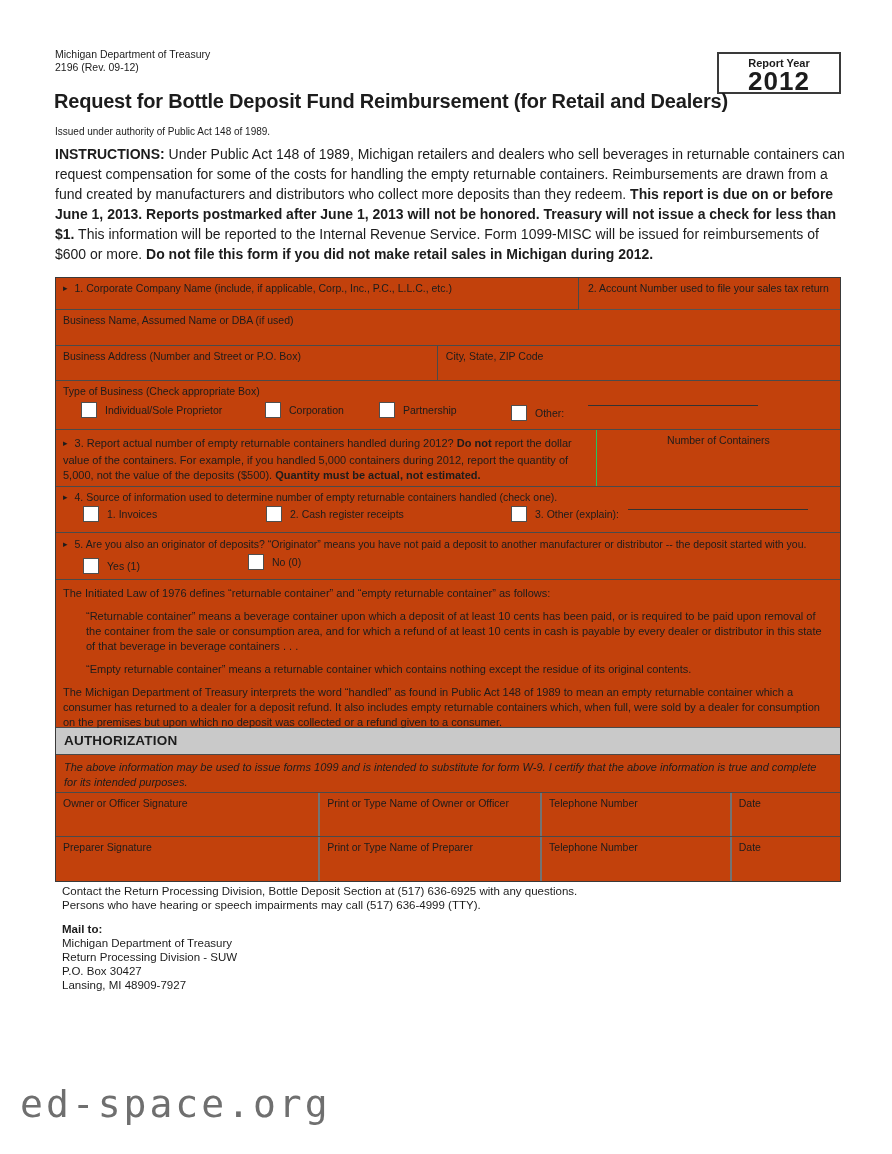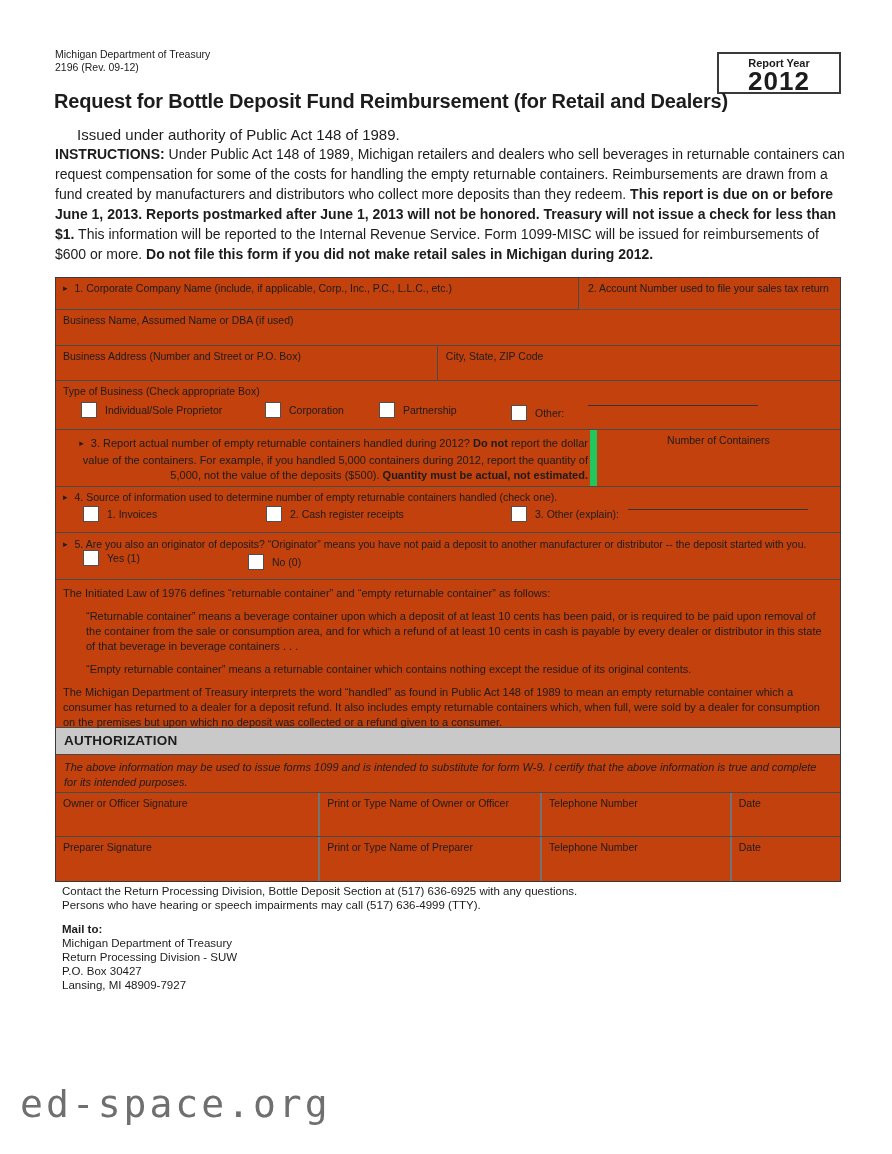--- a/index.html
+++ b/index.html
@@ -11,21 +11,21 @@
   .b { font-weight:bold; }
   
   .agency { position:absolute; left:55px; top:48px; font-size:10.5px; line-height:13px; }
   .year-box {
     position:absolute; left:717px; top:52px; width:124px; height:42px;
     border:2px solid #3a3a3a; text-align:center;
   }
   .year-label { font-size:11px; font-weight:bold; margin-top:3px; }
   .year-value { font-size:26px; font-weight:bold; line-height:25px; letter-spacing:1px; }
   .title { position:absolute; left:54px; top:90px; font-size:20px; font-weight:bold; letter-spacing:-0.2px; }
-  .authority { position:absolute; left:55px; top:126px; font-size:15px;margin-left:22px; }
+  .authority { position:absolute; left:55px; top:126px; font-size:10px; }
   .instructions { position:absolute; left:55px; top:144px; width:794px; font-size:14px; line-height:20px; }
 
   
   .ftable { position:absolute; left:55px; top:277px; width:786px; border:1.5px solid #3a3a3a; background:#c2410c; }
   .r { position:relative; border-bottom:1px solid #4a4a4a; }
   .r:last-child { border-bottom:none; }
   .lbl { font-size:10.5px; }
   .marker { font-size:9px; margin-right:7px; position:relative; top:-1px; }
 
   .rowAB { display:grid; grid-template-columns:66.7% 33.3%; grid-template-rows:32px 36px; height:68px; }
@@ -42,21 +42,21 @@
   .rowD { height:49px; padding-top:4px; }
   .rowE { display:grid; grid-template-columns:69% 31%; height:57px; }
   .rowF { height:46px; padding-top:4px; }
   .rowG { height:47px; padding-top:5px; }
 
   .opts { position:relative; height:28px; }
   .cbi { position:absolute; display:flex; align-items:center; }
   .cb { width:16px; height:16px; border:1.5px solid #4f4f4f; background:#fff; flex:none; margin-right:8px; }
   .wline { position:absolute; border-bottom:1.2px solid #333; }
 
-  .item3-text { border-right:7px solid #22c55e; padding:6px 2px 0 7px; font-size:11px; line-height:15.5px;text-align:right; }
+  .item3-text { border-right:1px solid #22c55e; padding:6px 2px 0 7px; font-size:11px; line-height:15.5px; }
   .item3-right { text-align:center; padding-top:4px; }
 
   .rowH { height:148px; padding-top:6px; font-size:11px; line-height:15px; }
   .rowH p { margin:0 10px 8px 7px; }
   .rowH p.indent { margin-left:30px; }
 
   .auth-bar { height:27px; background:#c9c9c9; font-size:13.5px; font-weight:bold; padding:5px 0 0 8px; letter-spacing:0.2px; }
   .cert { height:38px; font-size:11px; font-style:italic; line-height:15px; padding:5px 10px 0 8px; }
 
   .sigrow { display:grid; grid-template-columns:33.7% 28.3% 24.2% 13.8%; height:44px; }
@@ -170,21 +170,21 @@
           <span class="cb"></span>
           <span class="lbl">3. Other (explain):</span>
         </div>
         <div class="wline" style="left:572px; top:6px; width:180px;"></div>
       </div>
     </div>
 
     <div class="r rowG">
       <div class="lbl" style="padding-left:7px;"><span class="marker">▸</span><span>5. Are you also an originator of deposits? “Originator” means you have not paid a deposit to  another manufacturer or distributor -- the deposit started with you.</span></div>
       <div class="opts">
-        <div class="cbi" style="left:27px; top:0;">
+        <div class="cbi" style="left:27px; top:8px;">
           <span class="cb"></span>
           <span class="lbl">Yes (1)</span>
         </div>
         <div class="cbi" style="left:192px; top:4px;">
           <span class="cb"></span>
           <span class="lbl">No (0)</span>
         </div>
       </div>
     </div>
 

